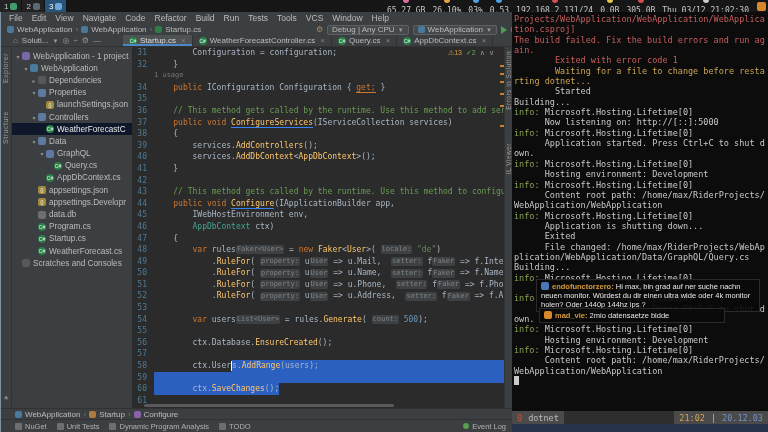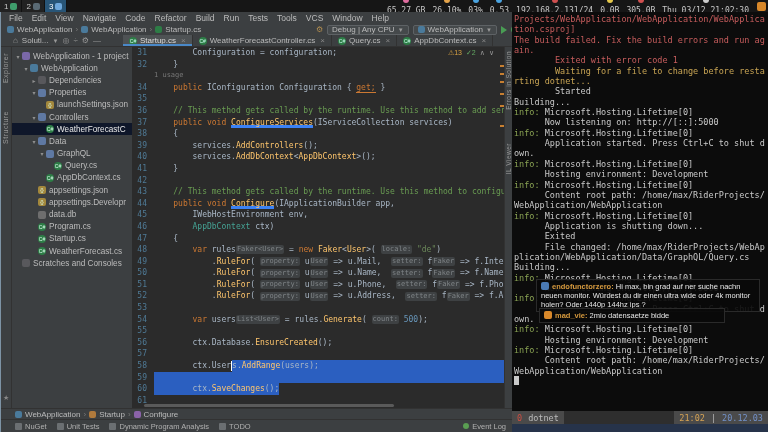--- a/index.html
+++ b/index.html
@@ -65,21 +65,21 @@
   .i-dep { background:#58585c; }
   .i-scr { background:#58585c; }
 
   #editor { flex:1; background:#2b2b2b; position:relative; overflow:hidden; }
   .cline { display:flex; height:11.6px; line-height:11.6px; font-family:"DejaVu Sans Mono",monospace; font-size:8px; white-space:pre; }
   .gut { flex:none; width:22px; text-align:right; padding-right:7px; color:#4f7a96; background:#2b2b2b; }
   .ctext { flex:1; display:flex; overflow:hidden; }
   .sK { color:#cc7832; } .sD { color:#a9b7c6; } .sM { color:#ffc66d; } .sC { color:#699c52; }
   .sS { color:#6a8759; } .sN { color:#6897bb; } .sT { color:#45a394; }
   .sG { color:#cc7832; border-bottom:1px solid #cc7832; }
-  .sMu { color:#ffc66d; border-bottom:3px solid #3b82f6; }
+  .sMu { color:#ffc66d; border-bottom:1px solid #3b82f6; }
   .sH { background:#3e4143; color:#7f8487; border-radius:2px; font-size:7px; padding:0 1px; align-self:center; line-height:9px; }
   .sU { color:#787878; font-size:7px; }
   .selbg { background:#2b5fc0; }
   .fillsel { flex:1; background:#2b5fc0; }
   .caretbar { width:1px; background:#fff; height:10px; align-self:center; }
   #inspect { position:absolute; right:10px; top:2px; font-size:7px; display:flex; gap:4px; align-items:center; color:#999; }
   #inspect .w { color:#d9a343; } #inspect .ok { color:#62a862; }
   #hscroll { position:absolute; left:12px; bottom:1px; width:250px; height:3px; background:#5a5a5a; border-radius:2px; }
   #estripe { position:absolute; right:0; top:0; width:4px; height:100%; }
   #estripe span { position:absolute; right:0; width:4px; height:2px; background:#c77f31; }

